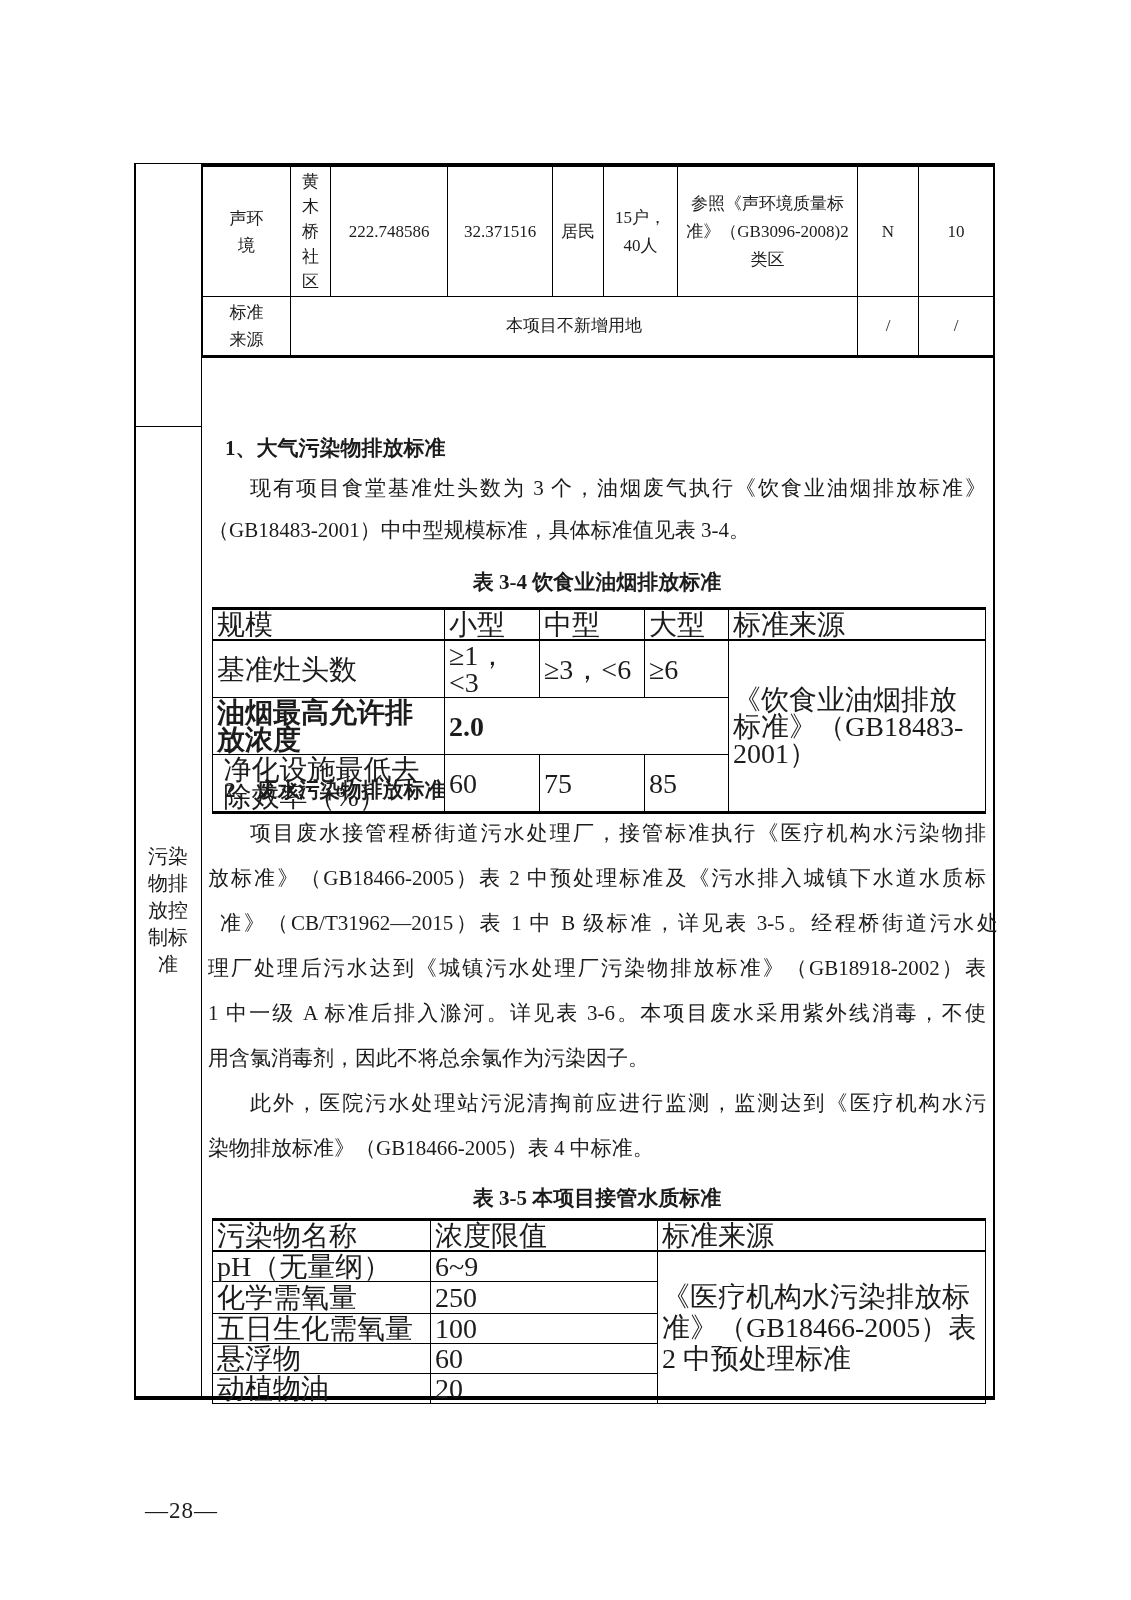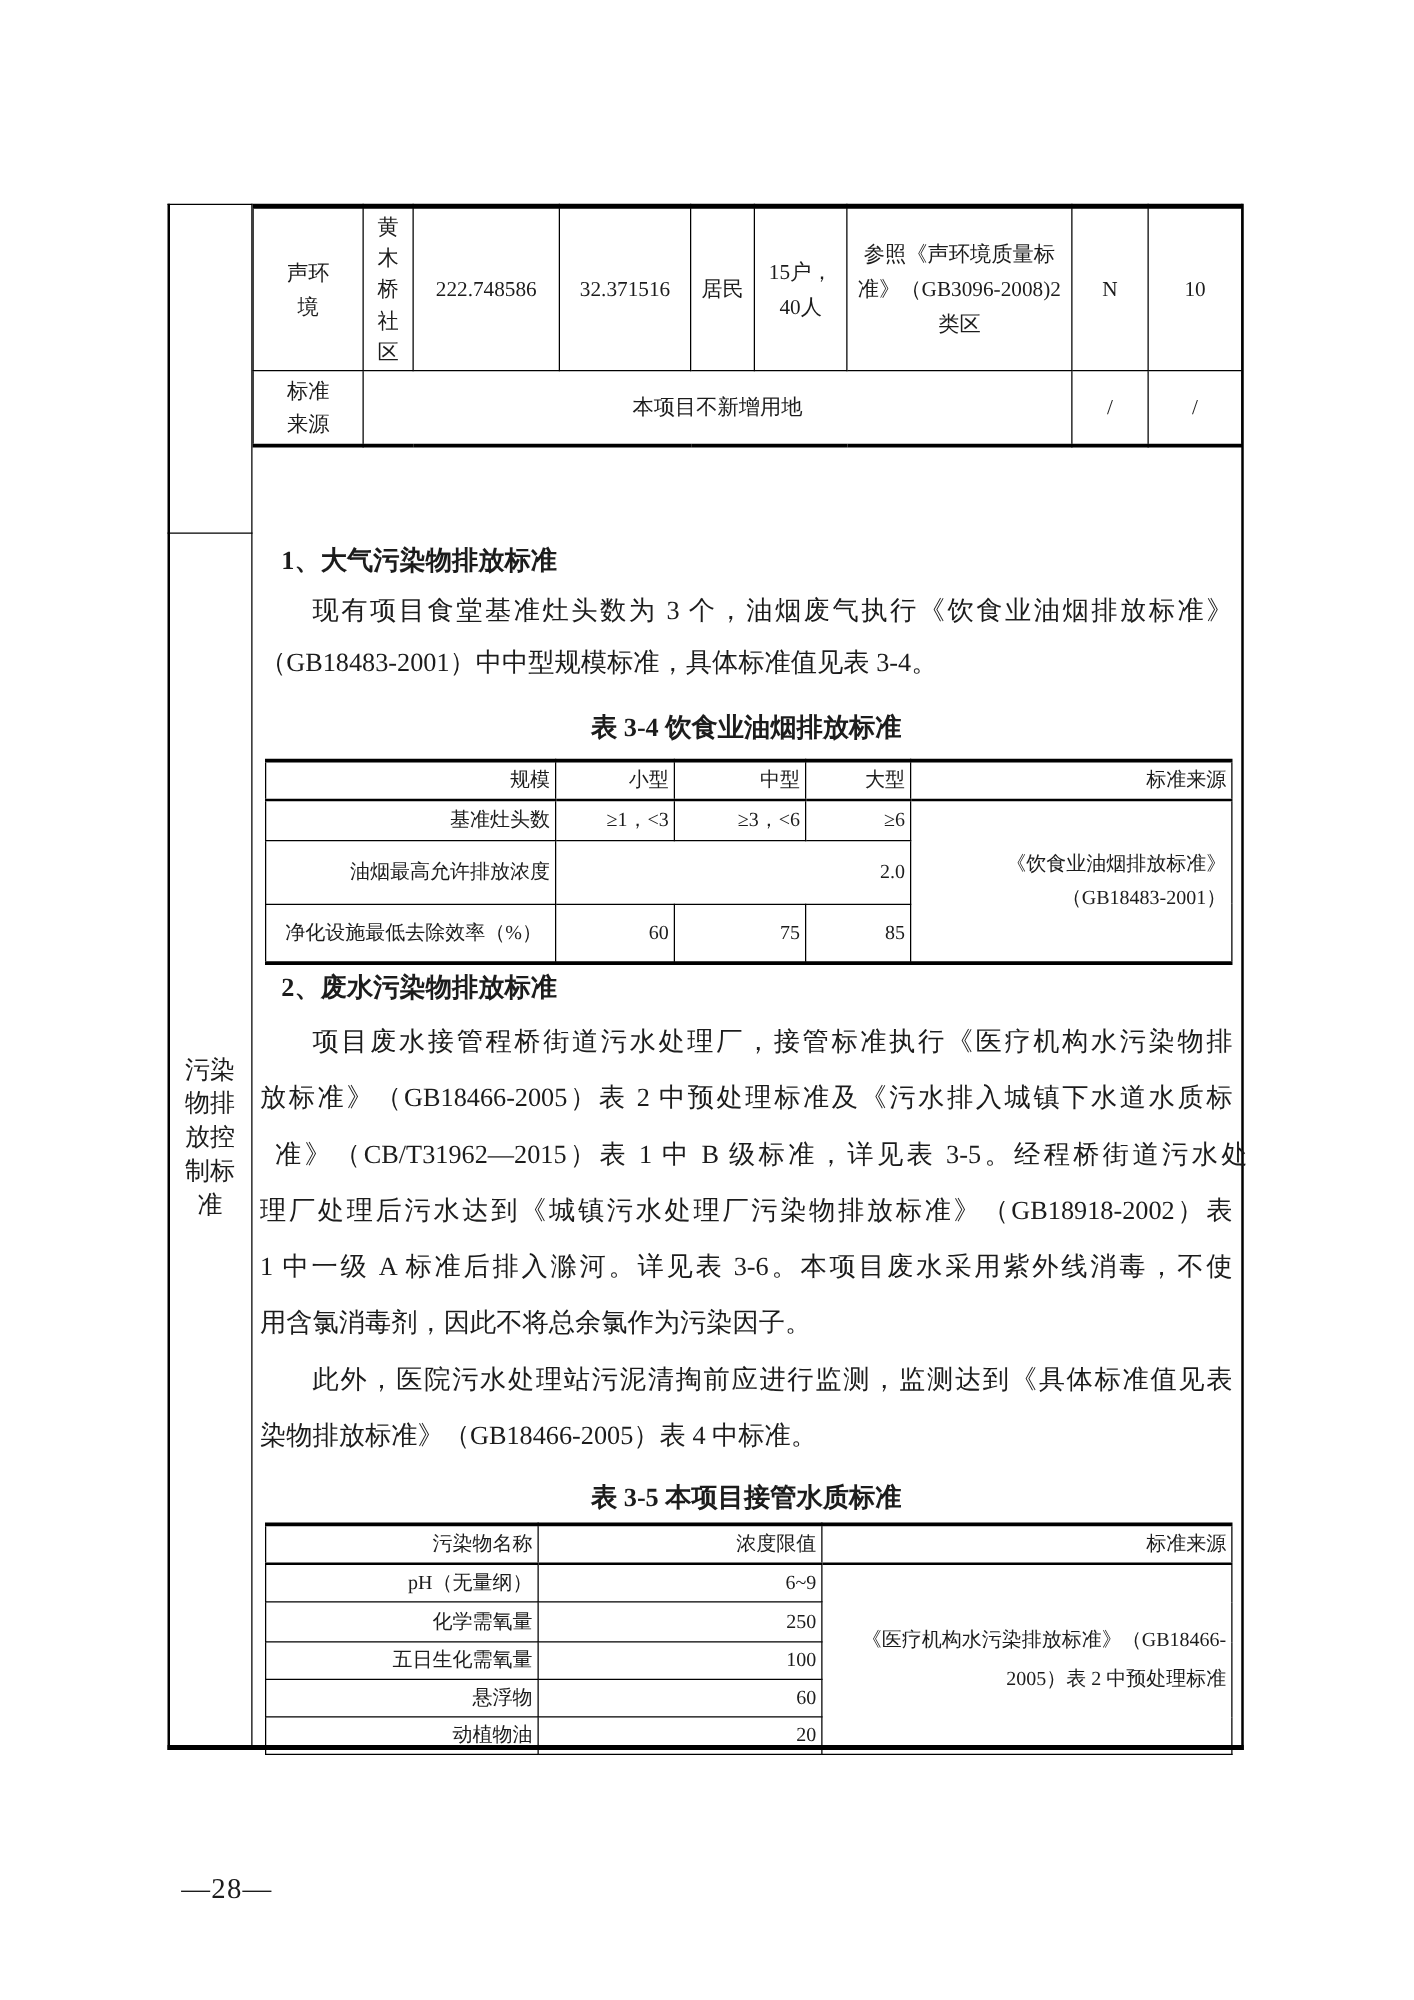--- a/index.html
+++ b/index.html
@@ -29,22 +29,22 @@
   .env-site-inner  { width:24px; margin:0 auto; line-height:25px; }
   .env-std-cell    { line-height:27px; }
 
   
   table.std {
     border-collapse:collapse; table-layout:fixed; width:773px;
     border-top:3px solid #000; border-bottom:3px solid #000;
     border-left:1px solid #000; border-right:1px solid #000;
   }
   table.std td {
-    border:1px solid #000; text-align:right; vertical-align:middle;
-    font-size:16px; line-height:27px; padding:1px 4px;
+    border:1px solid #000; text-align:left; vertical-align:middle;
+    font-size:28px; line-height:27px; padding:1px 4px;
   }
   table.std tr.hdr td { border-bottom:2px solid #000; }
 
   
   .heading { font-size:21px; font-weight:bold; line-height:30px; white-space:nowrap; }
   .pline {
     width:778px; font-size:21px; line-height:30px;
     text-align:justify; text-align-last:justify;
   }
   .pline.noj { text-align-last:left; }
@@ -137,21 +137,21 @@
       <td>大型</td>
       <td>标准来源</td>
     </tr>
     <tr style="height:32px;">
       <td>基准灶头数</td>
       <td>≥1，&lt;3</td>
       <td>≥3，&lt;6</td>
       <td>≥6</td>
       <td rowspan="3">《饮食业油烟排放标准》（GB18483-2001）</td>
     </tr>
-    <tr style="height:51px;">
+    <tr style="height:51px;font-weight:bold;">
       <td>油烟最高允许排放浓度</td>
       <td colspan="3">2.0</td>
     </tr>
     <tr style="height:47px;">
       <td>
             <div style="width:210px;margin:0 auto;">净化设施最低去除效率（%）</div>
           </td>
       <td>60</td>
       <td>75</td>
       <td>85</td>
@@ -162,21 +162,21 @@
 
 <div class="abs heading" style="left:225px; top:775px;">2、废水污染物排放标准</div>
 
 <div class="abs pline indent" style="left:208px; top:818px;">项目废水接管程桥街道污水处理厂，接管标准执行《医疗机构水污染物排</div>
 <div class="abs pline" style="left:208px; top:863px;">放标准》（GB18466-2005）表 2 中预处理标准及《污水排入城镇下水道水质标</div>
 <div class="abs pline" style="left:208px; top:908px;margin-left:12px;">准》（CB/T31962—2015）表 1 中 B 级标准，详见表 3-5。经程桥街道污水处</div>
 <div class="abs pline" style="left:208px; top:953px;">理厂处理后污水达到《城镇污水处理厂污染物排放标准》（GB18918-2002）表</div>
 <div class="abs pline" style="left:208px; top:998px;">1 中一级 A 标准后排入滁河。详见表 3-6。本项目废水采用紫外线消毒，不使</div>
 <div class="abs pline noj" style="left:208px; top:1043px;">用含氯消毒剂，因此不将总余氯作为污染因子。</div>
 
-<div class="abs pline indent" style="left:208px; top:1088px;">此外，医院污水处理站污泥清掏前应进行监测，监测达到《具体标准值见表</div>
+<div class="abs pline indent" style="left:208px; top:1088px;">此外，医院污水处理站污泥清掏前应进行监测，监测达到《医疗机构水污</div>
 <div class="abs pline noj" style="left:208px; top:1133px;">染物排放标准》（GB18466-2005）表 4 中标准。</div>
 
 <div class="abs tbl-title" style="left:208px; top:1184px;">表 3-5 本项目接管水质标准</div>
 
 <div class="abs" style="left:212px; top:1218px;">
   <table class="std" style="border-bottom:none;">
     <colgroup>
       <col style="width:218px">
         <col style="width:227px">
         <col style="width:328px">

